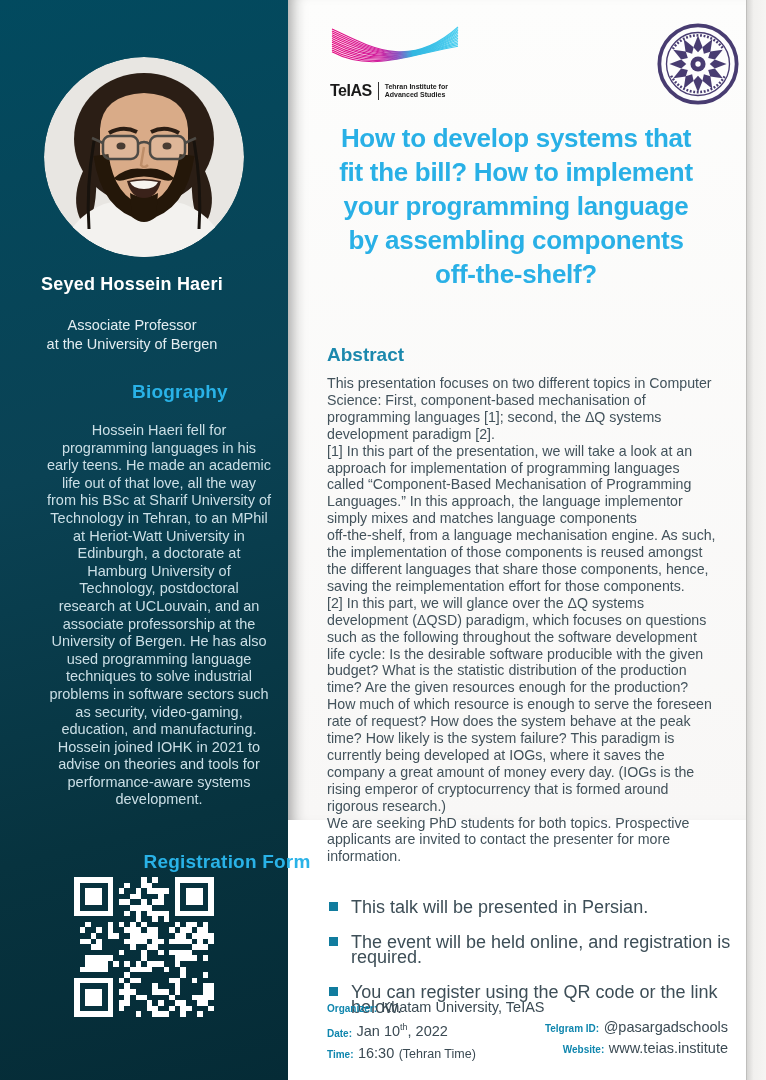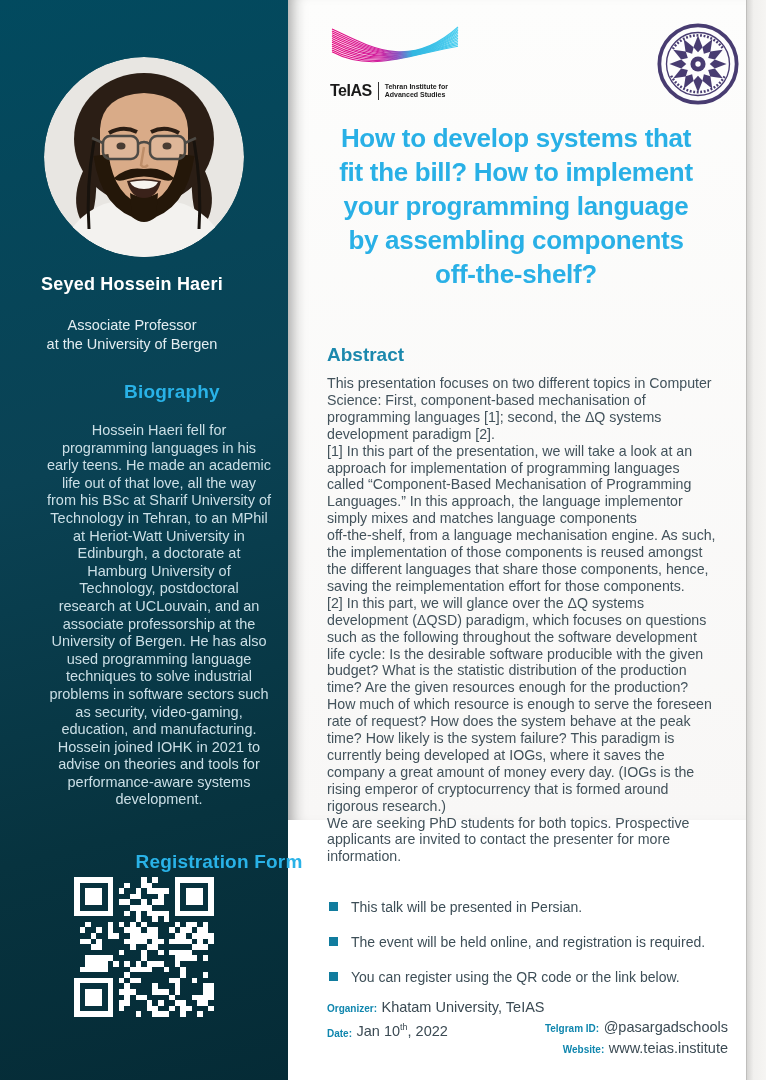--- a/index.html
+++ b/index.html
@@ -7,21 +7,21 @@
   body { font-family:"Liberation Sans", sans-serif; background:#ffffff; }
   .poster { position:relative; width:766px; height:1080px; overflow:hidden; background:#fff; }
 
   
   .sidebar { position:absolute; left:0; top:0; width:288px; height:1080px;
              background:linear-gradient(165deg,#024a5f 0%,#0a4254 42%,#07333f 75%,#052b36 100%); }
   .photo { position:absolute; top:57px; left:44px; width:200px; height:200px; border-radius:50%; overflow:hidden; }
   .who { position:absolute; top:274px; left:0; width:264px; text-align:center; color:#ffffff; }
   .name { font-size:18px; font-weight:bold; letter-spacing:.2px; }
   .role { margin-top:21px; font-size:14.5px; line-height:19px; color:#e3edf1; white-space:pre-line; }
-  .side-head { position:absolute; left:0; width:344px; text-align:center;
+  .side-head { position:absolute; left:8px; width:344px; text-align:center;
                color:#29b2e7; font-size:19px; font-weight:bold; letter-spacing:.2px; }
   .bio-head { top:381px; }
   .bio-text { position:absolute; top:422px; left:36px; width:246px; font-size:14.5px;
               line-height:17.6px; color:#cbdfe6; white-space:pre-line;text-align:center; }
   .reg-head { top:851px;margin-left:47px; }
   .qr-wrap { position:absolute; top:877px; left:50%; transform:translateX(-50%); width:140px; height:140px; }
   .reg-url { position:absolute; top:1027px; left:0; width:288px; text-align:center;
              font-size:13px; color:#eaf3f6; letter-spacing:.1px; }
 
   
@@ -39,21 +39,21 @@
   .khatam-logo { position:absolute; right:26px; top:22px; width:84px; height:84px; }
 
   .title { position:absolute; top:121px; left:8px; width:440px; text-align:center;
            color:#29b0e6; font-weight:bold; font-size:26px; line-height:34px;
            letter-spacing:-0.3px; white-space:pre-line; }
   .abs-head { position:absolute; top:344px; left:39px; font-size:19px; font-weight:bold; color:#1b88ad; }
   .abs-text { position:absolute; top:375px; left:39px; width:438px; font-size:14.2px;
               line-height:16.9px; color:#42525b; white-space:pre-line; }
 
   .bullets { position:absolute; top:900px; left:41px; width:420px; list-style:none; }
-  .bullets li { display:flex; margin-bottom:20px; font-size:14px; line-height:15px; color:#3d4e57;text-align:center; }
+  .bullets li { display:flex; margin-bottom:20px; font-size:18px; line-height:15px; color:#3d4e57; }
   .bullet-sq { flex:none; width:9px; height:9px; background:#117c9e; margin:2px 13px 0 0; }
 
   .footer { position:absolute; top:997px; left:39px; width:401px; display:flex; justify-content:space-between; }
   .f-row { line-height:19.5px; white-space:nowrap; }
   .f-right { text-align:right; padding-top:19.5px; }
   .f-label { color:#0f86ae; font-weight:bold; font-size:10px; }
   .f-value { color:#3b4a53; font-size:14.5px; }
   .f-sup { font-size:9px; vertical-align:super; }
   .f-note { color:#3b4a53; font-size:12.5px; }
 </style>
@@ -448,20 +448,25 @@
     <div class="footer">
       <div class="f-left">
         <div class="f-row">
           <span class="f-label">Organizer:</span>
           <span class="f-value">Khatam University, TeIAS</span>
         </div>
         <div class="f-row">
           <span class="f-label">Date:</span>
           <span class="f-value"><span>Jan 10</span><span class="f-sup">th</span><span>, 2022</span></span>
         </div>
+        <div class="f-row">
+          <span class="f-label">Time:</span>
+          <span class="f-value">16:30</span>
+          <span class="f-note">(Tehran Time)</span>
+        </div>
       </div>
       <div class="f-right">
         <div class="f-row">
           <span class="f-label">Telgram ID:</span>
           <span class="f-value">@pasargadschools</span>
         </div>
         <div class="f-row">
           <span class="f-label">Website:</span>
           <span class="f-value">www.teias.institute</span>
         </div>

